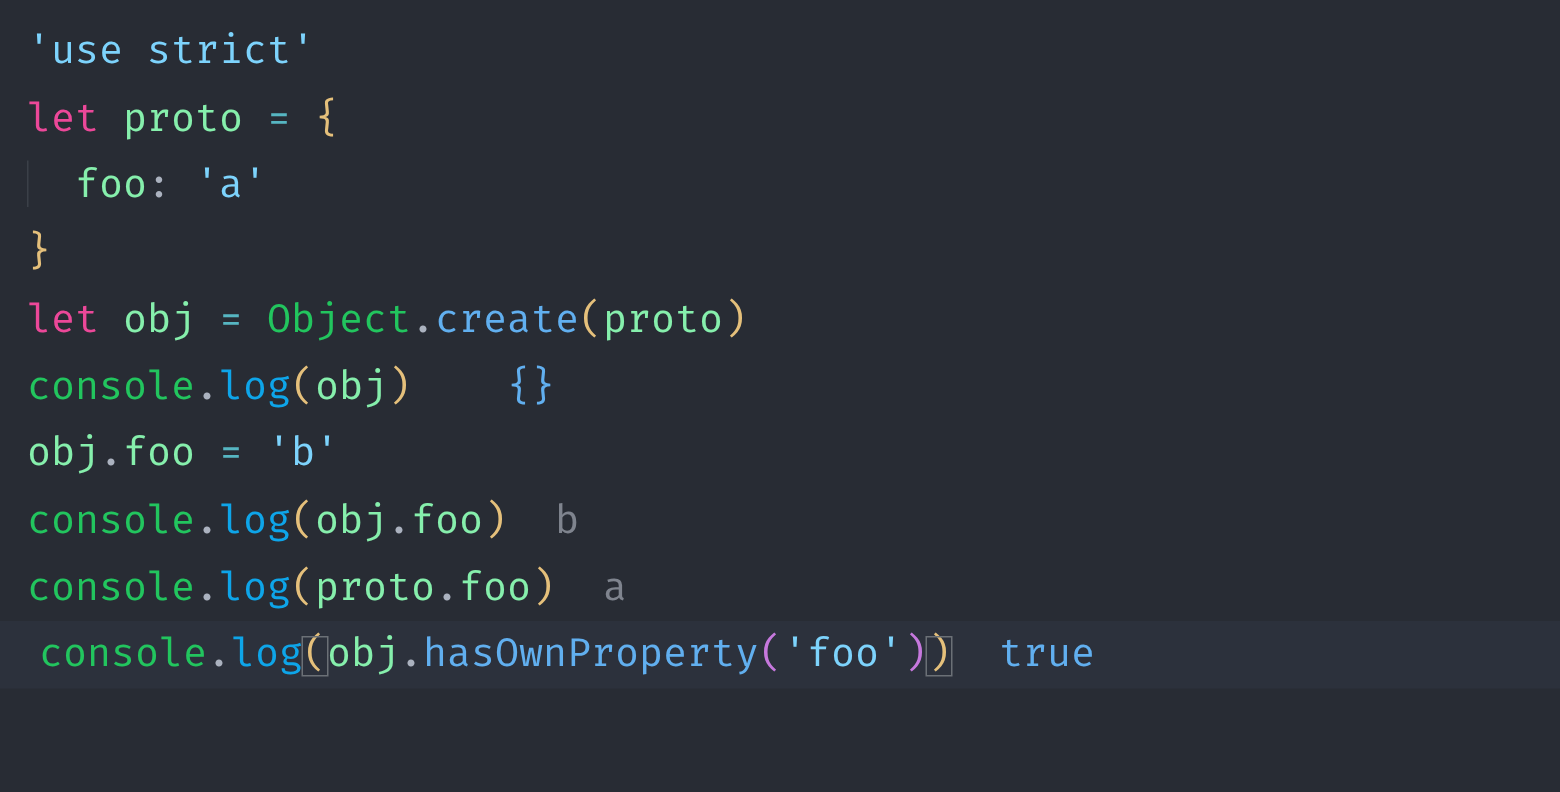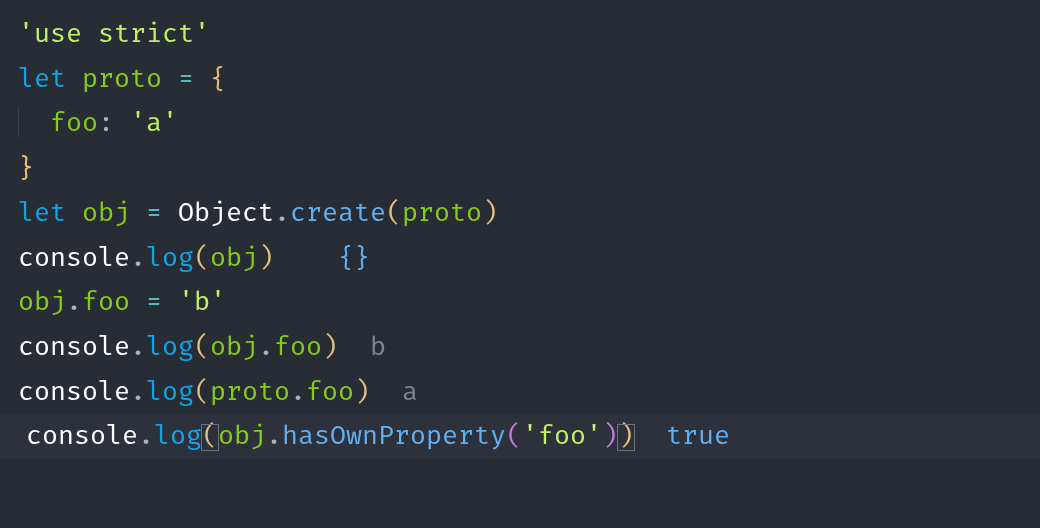--- a/index.html
+++ b/index.html
@@ -32,24 +32,24 @@
   .ln.hl {
     background: #2c313c;
     margin-left: -18px;
     margin-right: -18px;
     padding-left: 26px;
     padding-right: 18px;
     width: 100%;
   }
 
   
-  .kw   { color: #0ea5e9; }  
-  .var  { color: #84cc16; }  
-  .str  { color: #bef264; }  
-  .obj  { color: #ffffff; }  
+  .kw   { color: #ec4899; }  
+  .var  { color: #86efac; }  
+  .str  { color: #7dd3fc; }  
+  .obj  { color: #22c55e; }  
   .fn   { color: #0ea5e9; }  
   .fnc  { color: #61afef; text-align: right; }  
   .op   { color: #56b6c2; }  
   .pct  { color: #abb2bf; }  
   .bry  { color: #e5c07b; }  
   .brp  { color: #c678dd; }  
   .brb  { color: #61afef; }
   .out  { color: #7f848e; }
 
   .brm {

